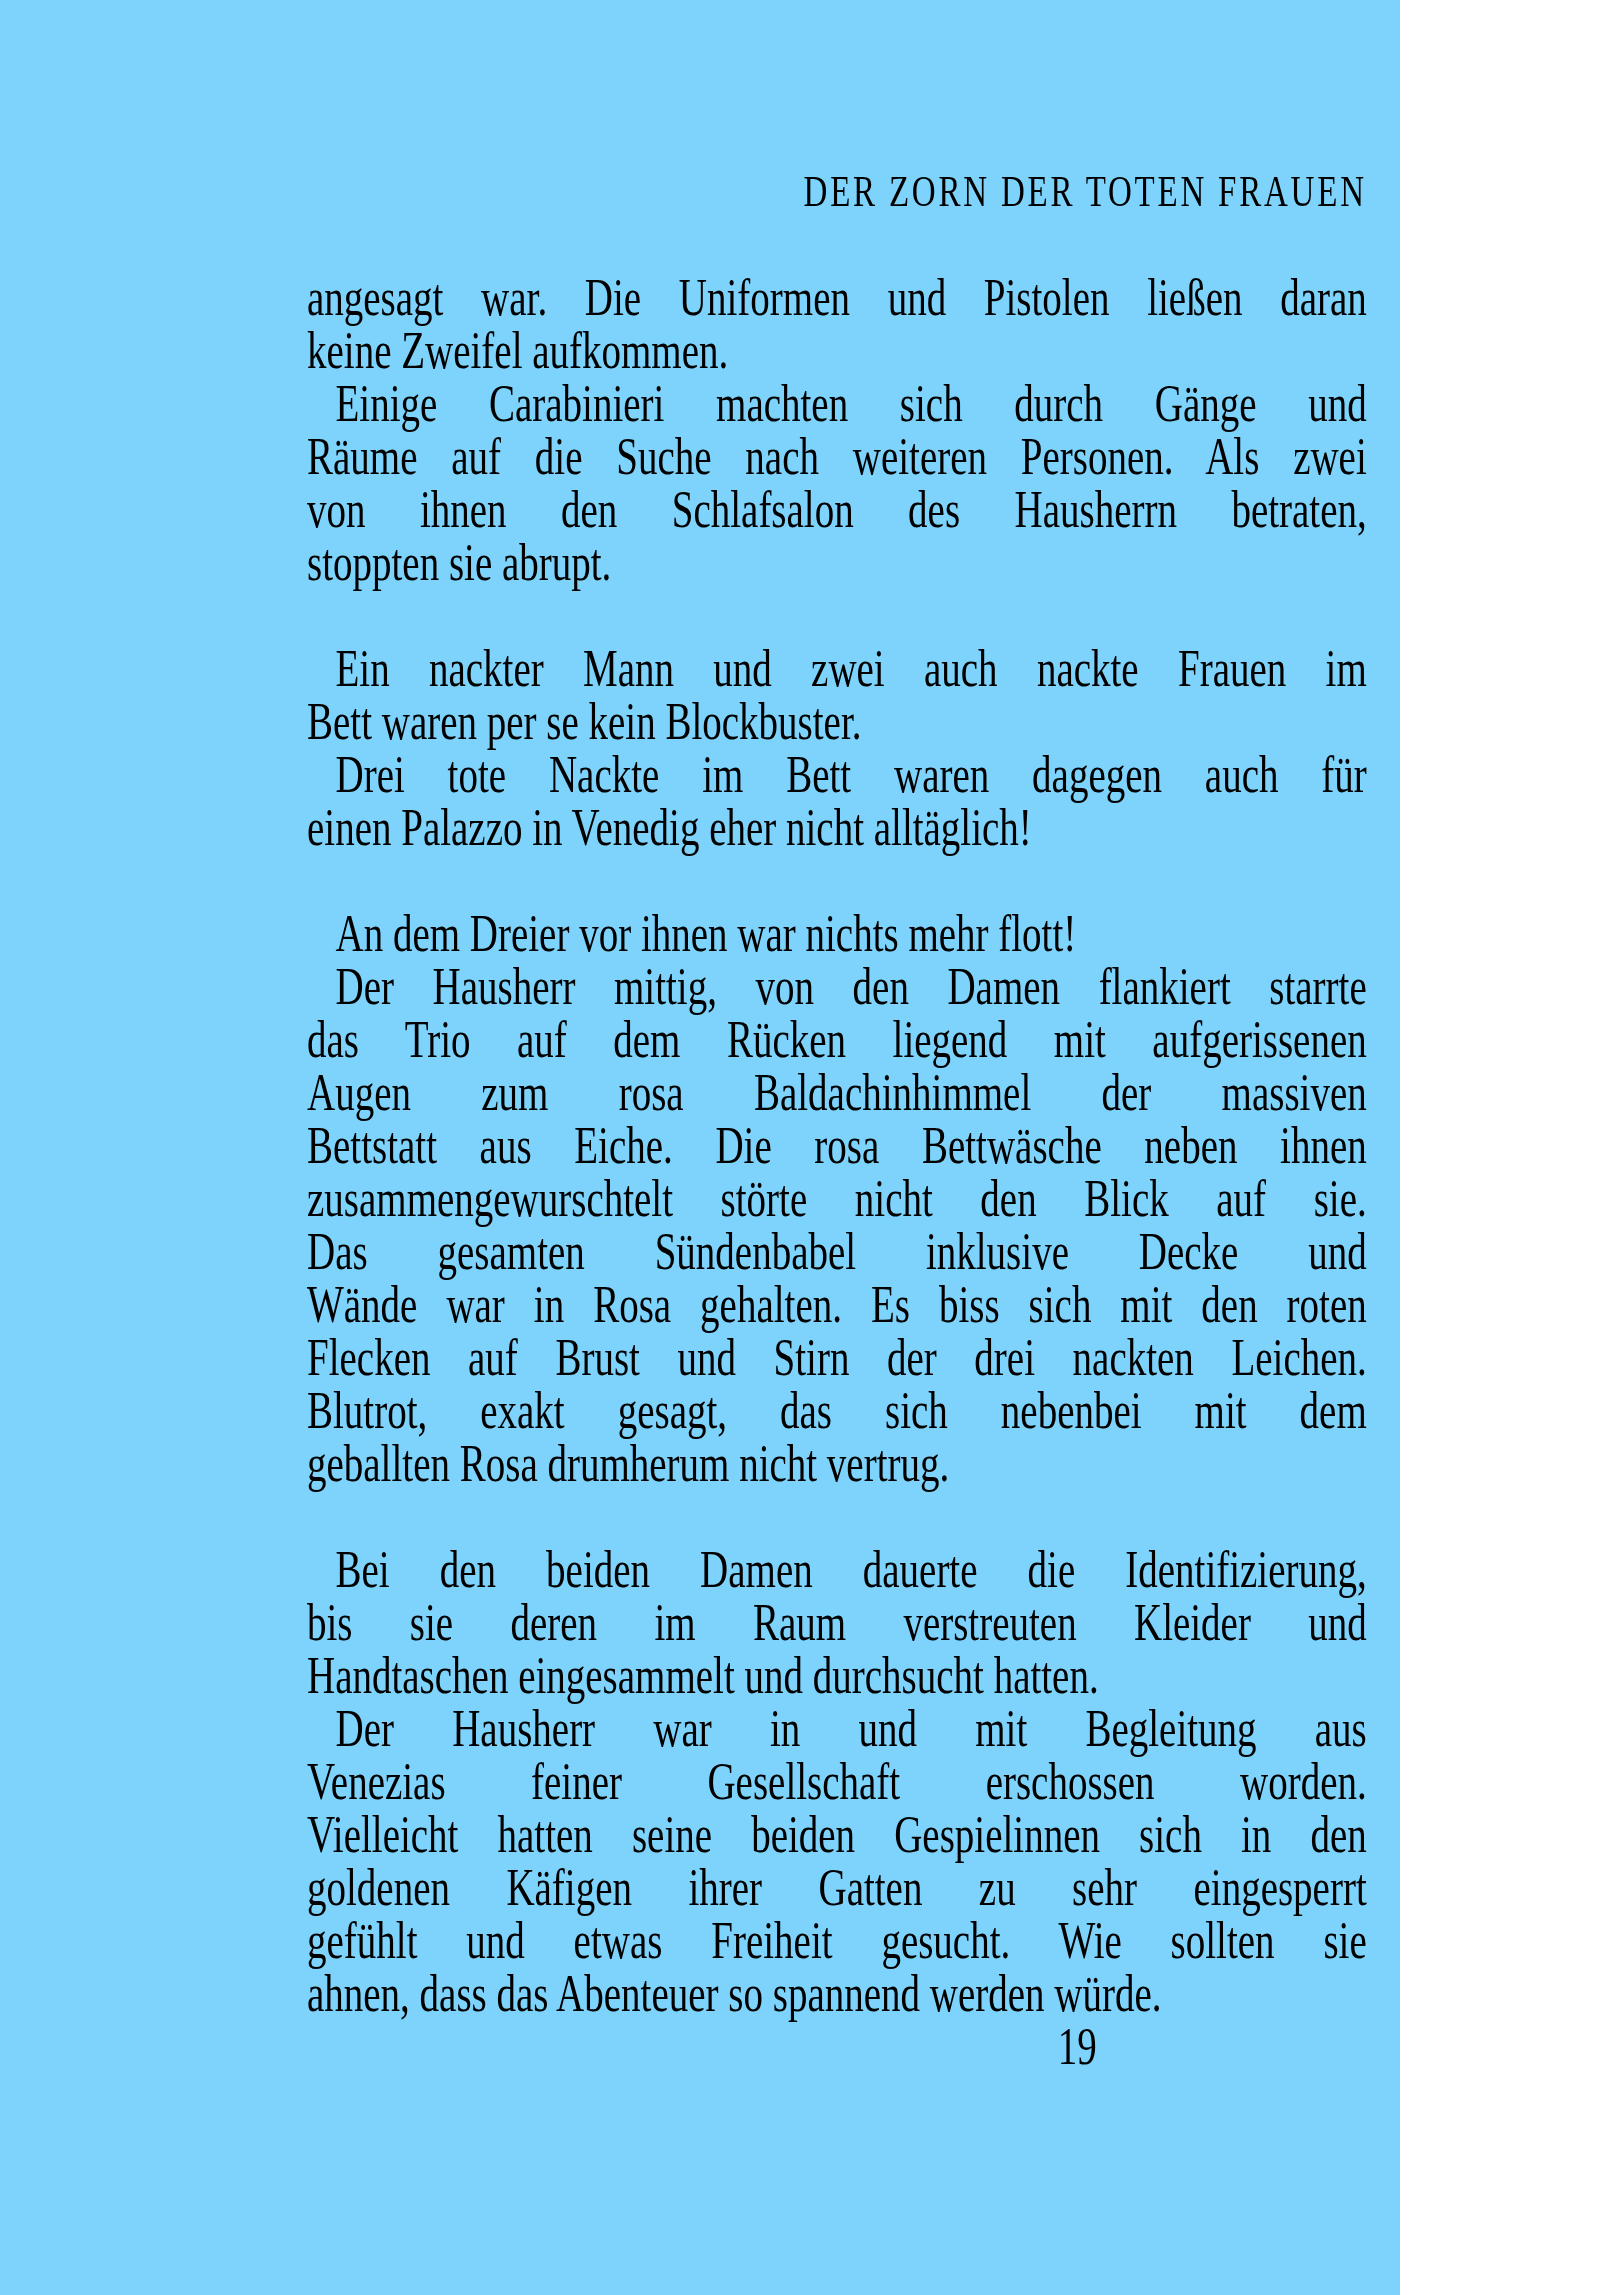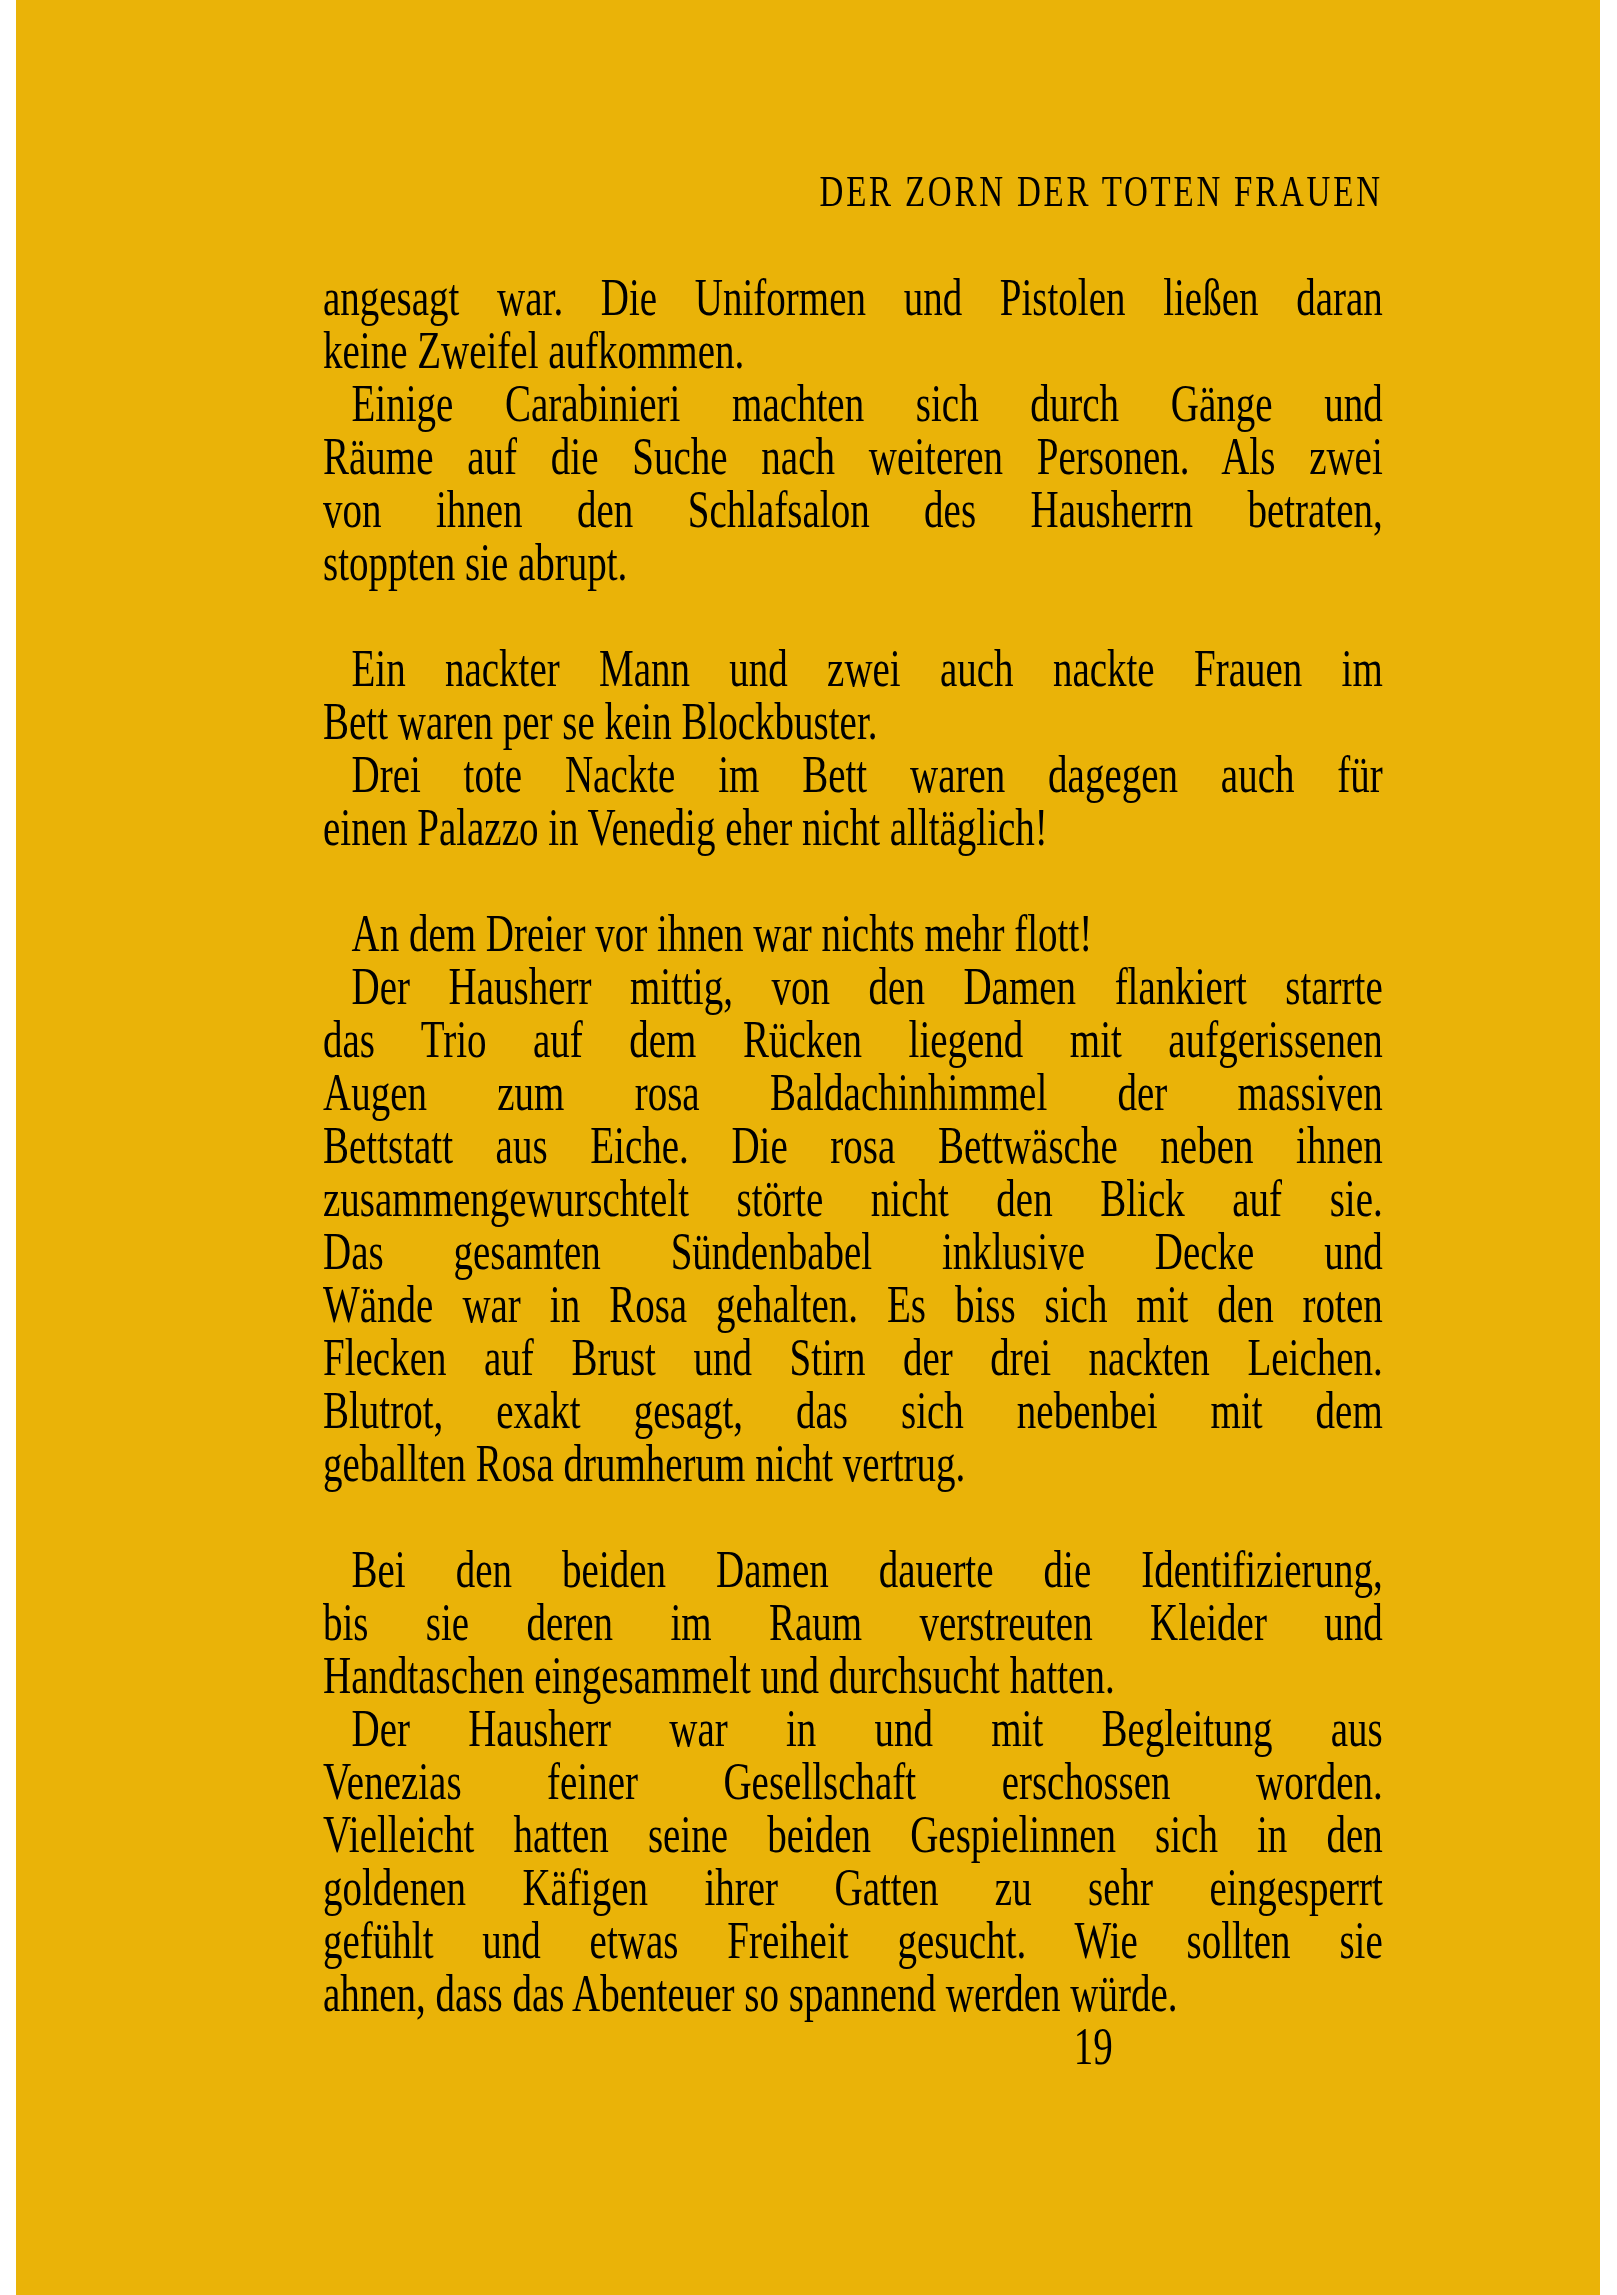--- a/index.html
+++ b/index.html
@@ -3,25 +3,24 @@
 <meta charset="utf-8">
 <title>Buchseite 19</title>
 <style>
   html, body {
     margin: 0;
     padding: 0;
     background: #ffffff;
   }
   .page {
     position: relative;
-    width: 1584px;
+    width: 1400px;
     height: 2295px;
-    background: #eab308;
+    background: #7dd3fc;
     overflow: hidden;
-    margin-left: 16px;
   }
   
   .textblock {
     position: absolute;
     left: 307px;
     top: 165px;
     width: 1413px;
     transform: scaleX(0.75);
     transform-origin: left top;
     font-family: "Liberation Serif", "DejaVu Serif", serif;

